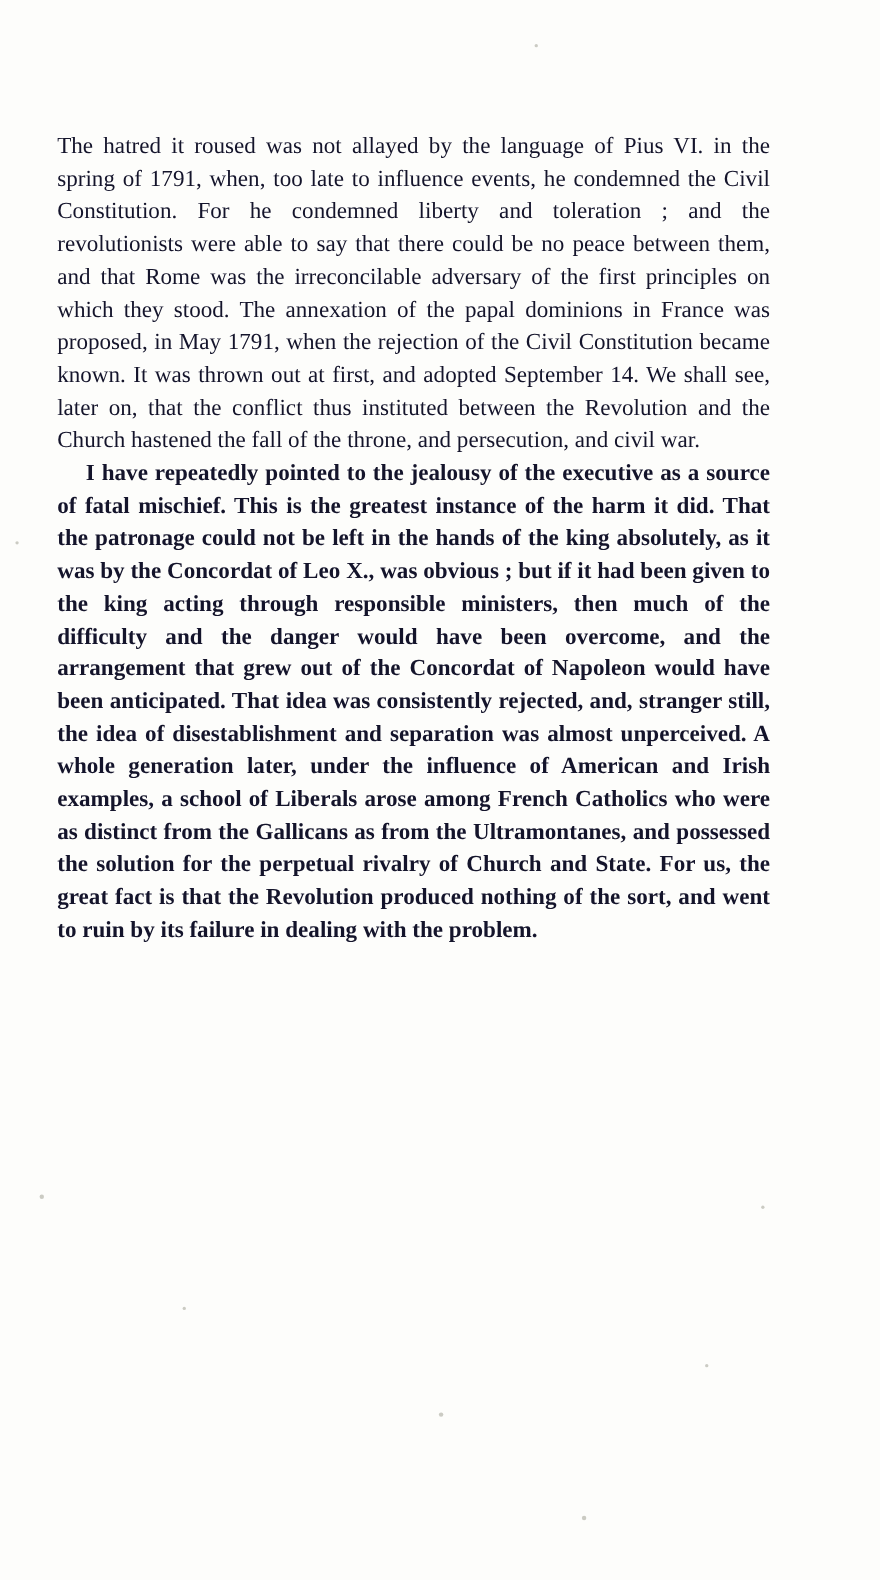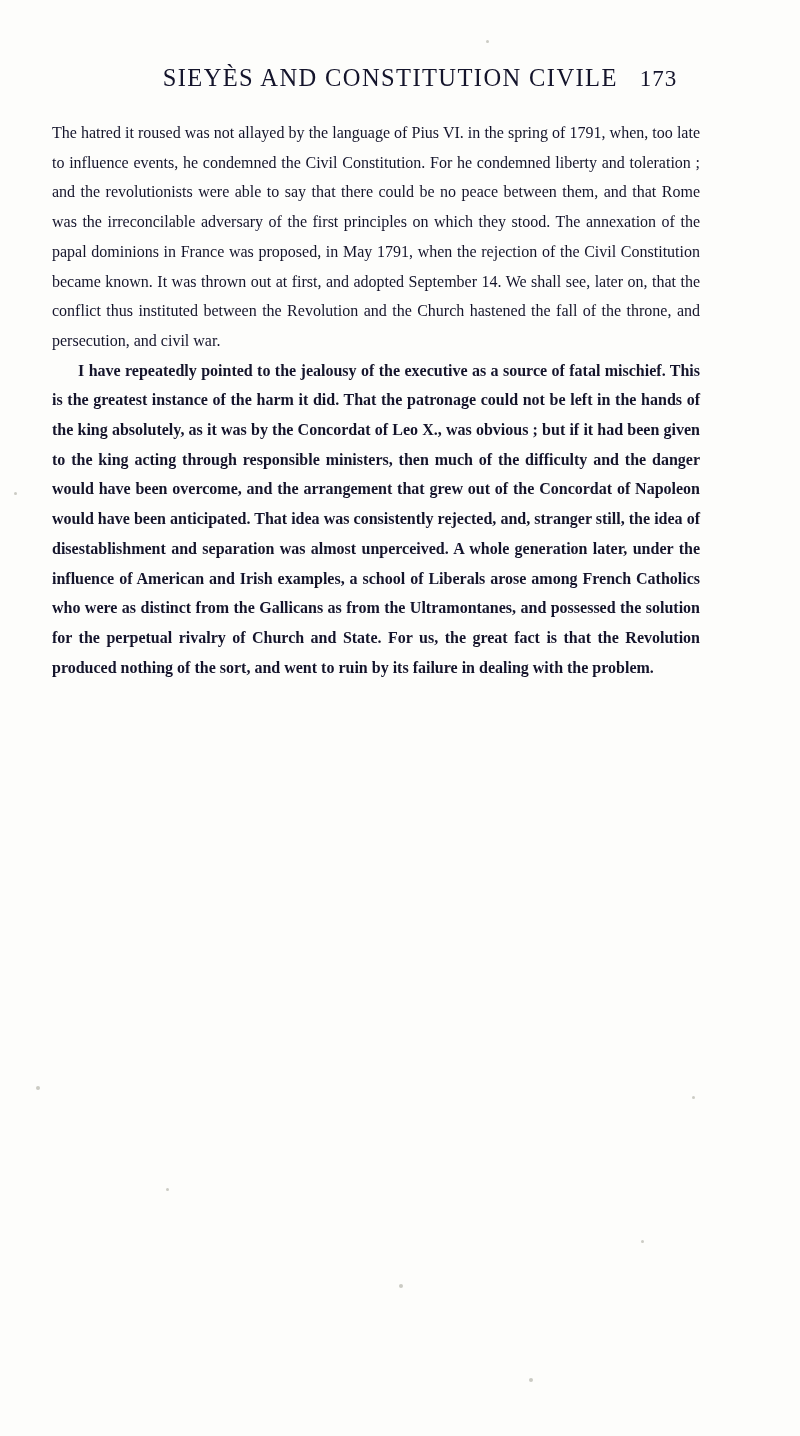--- a/index.html
+++ b/index.html
@@ -46,21 +46,21 @@
     display: inline;
     margin-left: 22px;
     font-size: 23px;
     letter-spacing: 1px;
   }
   .body-text {
     position: absolute;
     top: 118px;
     left: 52px;
     width: 648px;
-    font-size: 16px;
+    font-size: 21px;
     line-height: 29.7px;
     text-align: justify;
     text-justify: inter-word;
     color: #14142b;
   }
   .body-text p {
     margin: 0;
     text-indent: 26px;
   }
   .body-text p.first {
@@ -76,25 +76,20 @@
     background: #b9b9b0;
     border-radius: 50%;
     opacity: 0.75;
   }
 </style>
 </head>
 <body>
 
 <div class="page">
 
-  <div class="page-header">
-    <span class="header-inner">
-      <span class="header-title">SIEYÈS AND CONSTITUTION CIVILE</span><span class="page-number">173</span>
-    </span>
-  </div>
 
   <div class="body-text">
     <p class="first">The hatred it roused was not allayed by the language of Pius VI. in the spring of 1791, when, too late to influence events, he condemned the Civil Constitution.   For he condemned liberty and toleration ; and the revolutionists were able to say that there could be no peace between them, and that Rome was the irreconcilable adversary of the first principles on which they stood.   The annexation of the papal dominions in France was proposed, in May 1791, when the rejection of the Civil Constitution became known.   It was thrown out at first, and adopted September 14.   We shall see, later on, that the conflict thus instituted between the Revolution and the Church hastened the fall of the throne, and persecution, and civil war.</p>
     <p>I have repeatedly pointed to the jealousy of the executive as a source of fatal mischief.   This is the greatest instance of the harm it did.   That the patronage could not be left in the hands of the king absolutely, as it was by the Concordat of Leo X., was obvious ; but if it had been given to the king acting through responsible ministers, then much of the difficulty and the danger would have been overcome, and the arrangement that grew out of the Concordat of Napoleon would have been anticipated.   That idea was consistently rejected, and, stranger still, the idea of disestablishment and separation was almost unperceived.   A whole generation later, under the influence of American and Irish examples, a school of Liberals arose among French Catholics who were as distinct from the Gallicans as from the Ultramontanes, and possessed the solution for the perpetual rivalry of Church and State.   For us, the great fact is that the Revolution produced nothing of the sort, and went to ruin by its failure in dealing with the problem.</p>
   </div>
 
   <div class="speck" style="left:486px; top:40px; width:3px; height:3px;"></div>
   <div class="speck" style="left:14px; top:492px; width:3px; height:3px;"></div>
   <div class="speck" style="left:36px; top:1086px; width:4px; height:4px;"></div>
   <div class="speck" style="left:692px; top:1096px; width:3px; height:3px;"></div>

